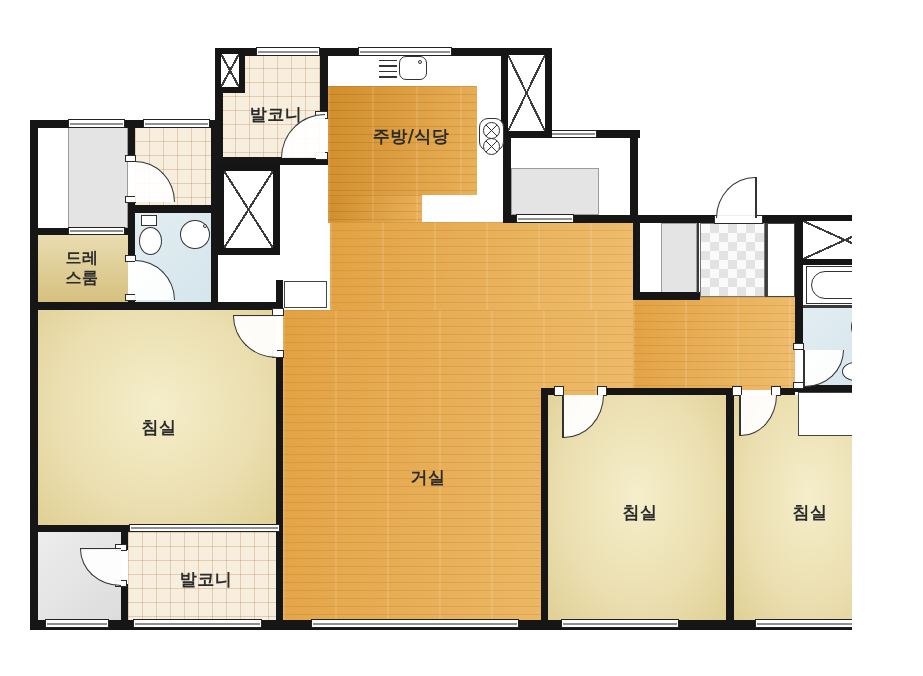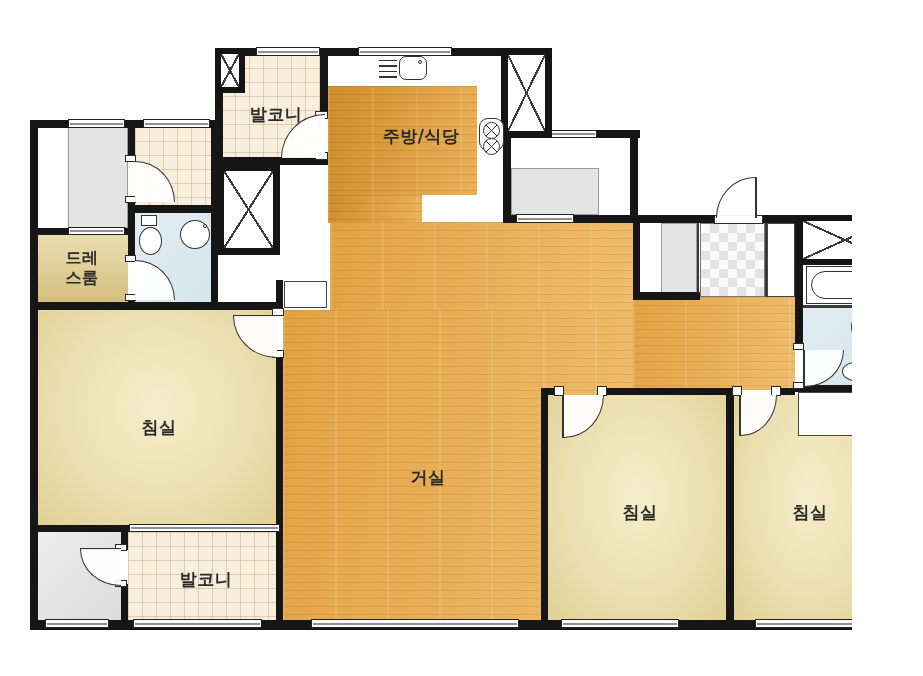--- a/index.html
+++ b/index.html
@@ -210,21 +210,21 @@
 
     <div class="fx" style="left:806px;top:266px;width:72px;height:38px"></div>
     <div class="tubin" style="left:811px;top:271px;width:61px;height:28px"></div>
     <div class="fx ell" style="left:851px;top:311px;width:33px;height:32px"></div>
     <div class="dot" style="left:877px;top:325px"></div>
     <div class="fx ell" style="left:842px;top:362px;width:27px;height:19px"></div>
     <div class="fx" style="left:869px;top:356px;width:13px;height:29px"></div>
   </div>
 
   <div class="lab" style="left:276px;top:114px">발코니</div>
-  <div class="lab" style="left:421px;top:136px">주방/식당</div>
+  <div class="lab" style="left:411px;top:136px">주방/식당</div>
   <div class="lab sm" style="left:82px;top:268px">
     <span style="display:block">드레</span>
     <span style="display:block">스룸</span>
   </div>
   <div class="lab" style="left:159px;top:427px">침실</div>
   <div class="lab" style="left:428px;top:477px">거실</div>
   <div class="lab" style="left:206px;top:579px">발코니</div>
   <div class="lab" style="left:640px;top:512px">침실</div>
   <div class="lab" style="left:810px;top:512px">침실</div>
 

